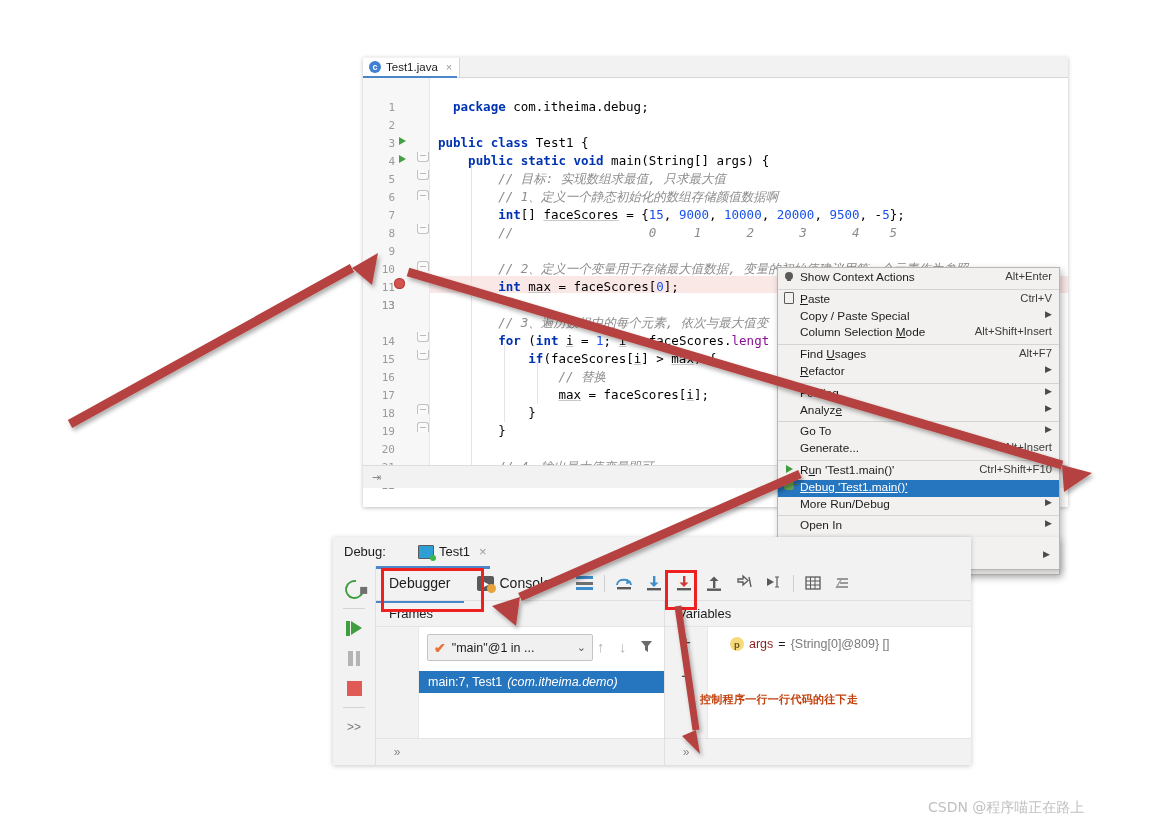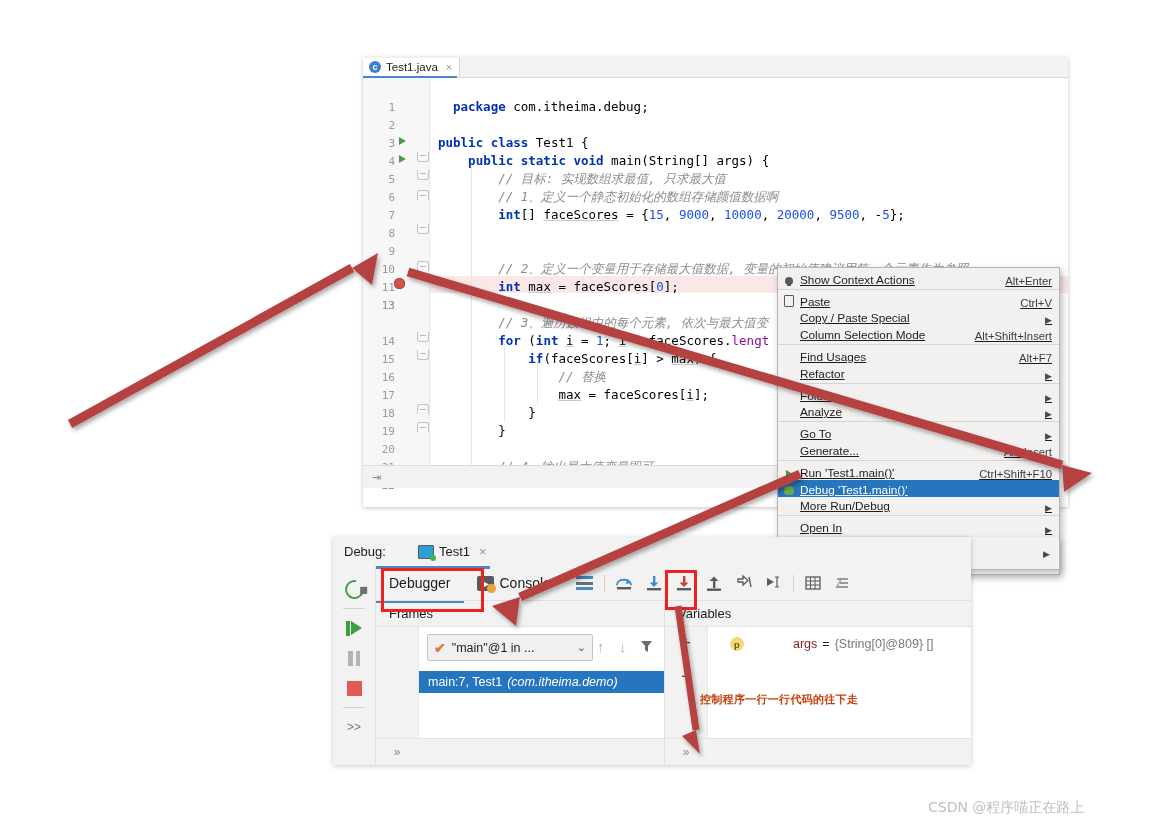--- a/index.html
+++ b/index.html
@@ -112,22 +112,22 @@
   
   .ctxmenu {
     position: absolute; left: 777px; top: 267px;
     width: 281px; background: #f2f1f0;
     border: 1px solid #b6b6b6;
     box-shadow: 2px 3px 7px rgba(0,0,0,.28);
     font-size: 11.8px; color: #1c1c1c;
     padding: 2px 0;
   }
   .mi {
-    height: 16.8px; display: flex; align-items: flex-end;
-    padding: 0 7px 0 0; position: relative; text-decoration: underline;
+    height: 16.8px; display: flex; align-items: flex-start;
+    padding: 0 7px 0 0; position: relative;
   }
   .mi .ic { width: 22px; text-align: center; font-size: 11px; flex: 0 0 22px; color:#555; }
   .mi .lbl { flex: 1 1 auto; }
   .mi .acc { color: #3c3c3c; font-size: 11.3px; }
   .mi .arrow { color: #4a4a4a; font-size: 9px; margin-left: 8px; }
   .mi.sel { background: #2675bf; color: #ffffff; }
   .sep { height: 1px; background: #d6d4d2; margin: 2px 0; }
   .u { text-decoration: underline; }
   .tri-green {
     display:inline-block; width:0; height:0;
@@ -273,21 +273,21 @@
   .frame-row em { font-style: italic; }
   .var-row {
     position:absolute; left:22px; top:10px; font-size:12.5px;
     display:flex; align-items:center; gap:5px;
   }
   .pill-p {
     width:14px;height:14px;border-radius:50%;background:#f5d97b;
     color:#6b5a1e; font-size:9.5px; display:flex;align-items:center;justify-content:center;
     font-weight:bold;
   }
-  .var-name { color:#8a1f1f;margin-left:44px; }
+  .var-name { color:#8a1f1f; }
   .var-val  { color:#7a7a7a; }
   .var-eq   { color:#1c1c1c; }
   .pane-foot {
     height: 26px; background:#f2f2f2; border-top:1px solid #e4e4e4;
     display:flex; align-items:center;
   }
   .foot-chev { width:42px; text-align:center; color:#8a8a8a; font-size:12px;}
 
   .red-note {
     position: absolute; left: 700px; top: 692px;
@@ -371,20 +371,21 @@
         <div class="indentguide" style="left:41px; top:86px; height:330px;"></div>
         <div class="indentguide" style="left:74px; top:266px; height:78px;"></div>
         <div class="indentguide" style="left:107px; top:284px; height:42px;"></div>
 
         <div class="codeline" style="left:23px; top:22px;"><span class="kw">package</span> com.itheima.debug;</div>
         <div class="codeline" style="left:8px; top:58px;"><span class="kw">public class</span> <span>Test1</span> {</div>
         <div class="codeline" style="left:8px; top:76px;">    <span class="kw">public static void</span> <span>main</span>(<span>String</span>[] args) {</div>
         <div class="codeline cmt" style="left:8px; top:94px;">        // 目标: 实现数组求最值, 只求最大值</div>
         <div class="codeline cmt" style="left:8px; top:112px;">        // 1、定义一个静态初始化的数组存储颜值数据啊</div>
         <div class="codeline" style="left:8px; top:130px;">        <span class="kw">int</span>[] <span class="ul">faceScores</span> = {<span class="num">15</span>, <span class="num">9000</span>, <span class="num">10000</span>, <span class="num">20000</span>, <span class="num">9500</span>, -<span class="num">5</span>};</div>
+        <div class="codeline cmt" style="left:8px; top:148px;">        //                  0     1      2      3      4    5</div>
         <div class="codeline cmt" style="left:8px; top:184px;">        // 2、定义一个变量用于存储最大值数据, 变量的初始值建议用第一个元素作为参照</div>
         <div class="codeline" style="left:8px; top:202px;">        <span class="kw">int</span> <span class="ul">max</span> = faceScores[<span class="num">0</span>];</div>
         <div class="codeline cmt" style="left:8px; top:238px;">        // 3、遍历数组中的每个元素, 依次与最大值变</div>
         <div class="codeline" style="left:8px; top:256px;">        <span class="kw">for</span> (<span class="kw">int</span> <span class="ul">i</span> = <span class="num">1</span>; <span class="ul">i</span> &lt; faceScores.<span class="fld">lengt</span></div>
         <div class="codeline" style="left:8px; top:274px;">            <span class="kw">if</span>(faceScores[<span class="ul">i</span>] &gt; <span class="ul">max</span>) {</div>
         <div class="codeline cmt" style="left:8px; top:292px;">                // 替换</div>
         <div class="codeline" style="left:8px; top:310px;">                <span class="ul">max</span> = faceScores[<span class="ul">i</span>];</div>
         <div class="codeline" style="left:8px; top:328px;">            }</div>
         <div class="codeline" style="left:8px; top:346px;">        }</div>
         <div class="codeline cmt" style="left:8px; top:382px;">        // 4、输出最大值变量即可</div>

